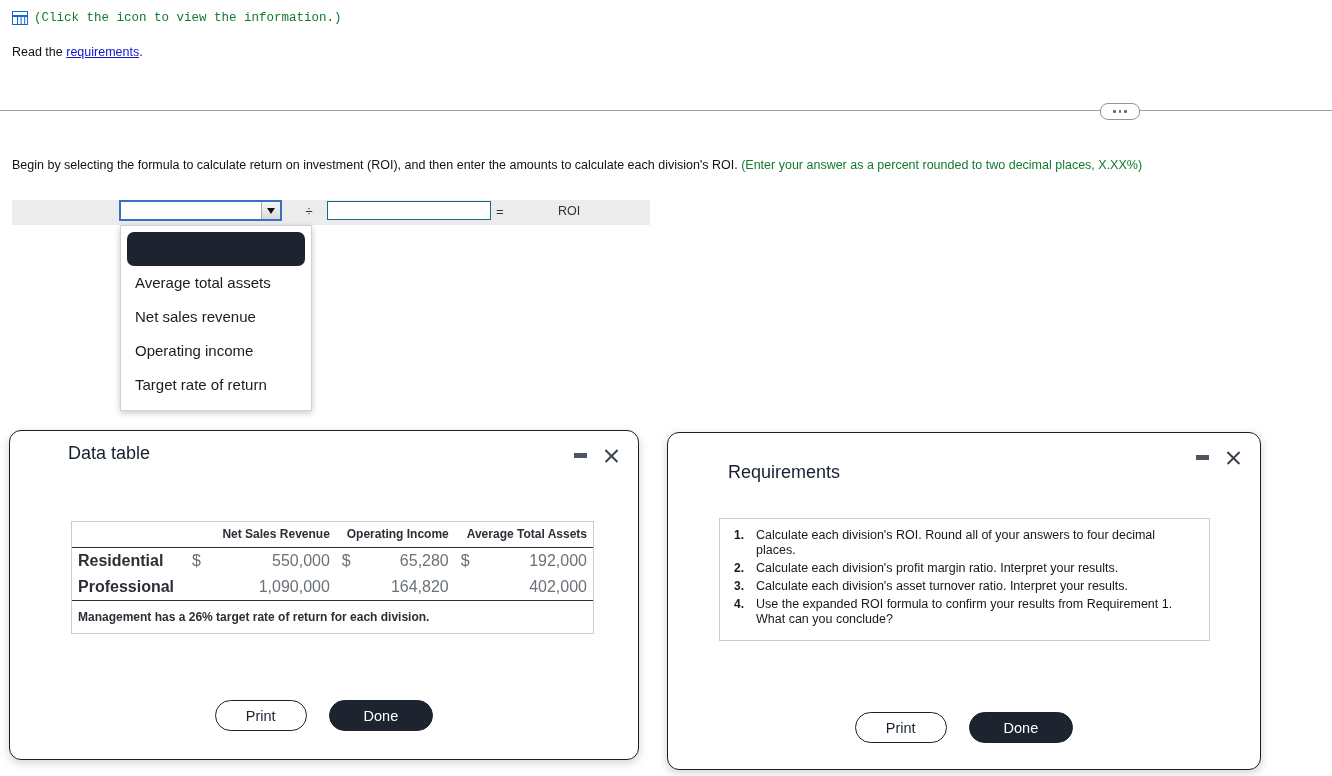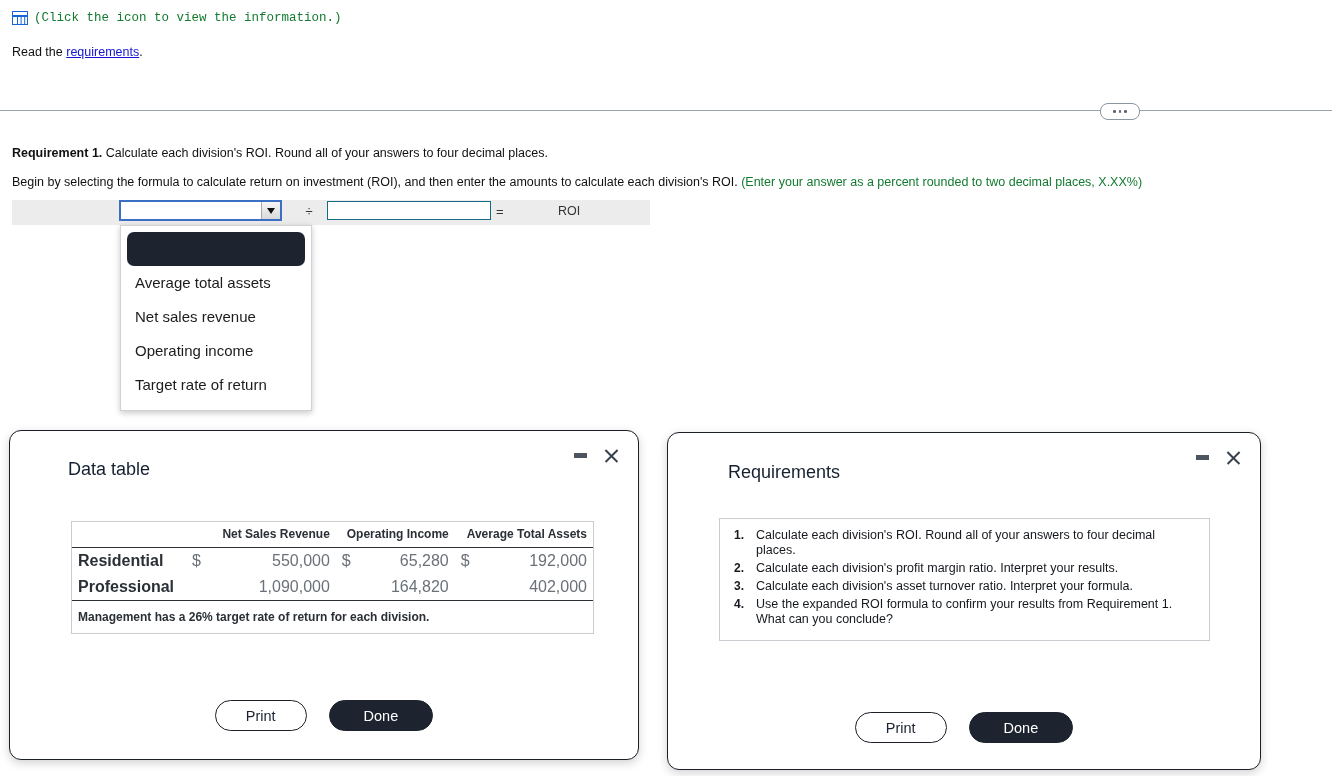--- a/index.html
+++ b/index.html
@@ -268,21 +268,21 @@
     width: 592px;
     height: 336px;
   }
   .dlg-titlebar {
     position: relative;
     height: 58px;
   }
   .dlg-title {
     position: absolute;
     left: 58px;
-    top: 28px;
+    top: 12px;
     font-size: 18px;
     color: #152030;
     font-family: "Liberation Sans", sans-serif;
   }
   #dialog-requirements .dlg-title { left: 60px; top: 29px; }
   .dlg-controls {
     position: absolute;
     right: 18px;
     top: 16px;
     display: flex;
@@ -442,24 +442,20 @@
 <div class="divider-wrap">
   <div class="divider-line"></div>
   <div class="divider-pill">
     <i></i>
     <i></i>
     <i></i>
   </div>
 </div>
 
 <div class="req-block">
-  <div class="req-title-row">
-    <b>Requirement 1.</b>
-    <span>Calculate each division's ROI. Round all of your answers to four decimal places.</span>
-  </div>
   <div class="begin-row">
     <span>Begin by selecting the formula to calculate return on investment (ROI), and then enter the amounts to calculate each division's ROI.</span>
     <span class="begin-hint">(Enter your answer as a percent rounded to two decimal places, X.XX%)</span>
   </div>
 </div>
 
 <div class="formula-bar">
   <div class="select-shell">
     <div class="select-value"></div>
     <div class="select-arrow-btn">
@@ -542,21 +538,21 @@
     <div class="rq-item">
       <span class="rq-num">1.</span>
       <span class="rq-text">Calculate each division's ROI. Round all of your answers to four decimal places.</span>
     </div>
     <div class="rq-item">
       <span class="rq-num">2.</span>
       <span class="rq-text">Calculate each division's profit margin ratio. Interpret your results.</span>
     </div>
     <div class="rq-item">
       <span class="rq-num">3.</span>
-      <span class="rq-text">Calculate each division's asset turnover ratio. Interpret your formula.</span>
+      <span class="rq-text">Calculate each division's asset turnover ratio. Interpret your results.</span>
     </div>
     <div class="rq-item">
       <span class="rq-num">4.</span>
       <span class="rq-text">Use the expanded ROI formula to confirm your results from Requirement 1. What can you conclude?</span>
     </div>
   </div>
 
   <div class="dlg-footer">
     <button class="btn btn-print">Print</button>
     <button class="btn btn-done">Done</button>

